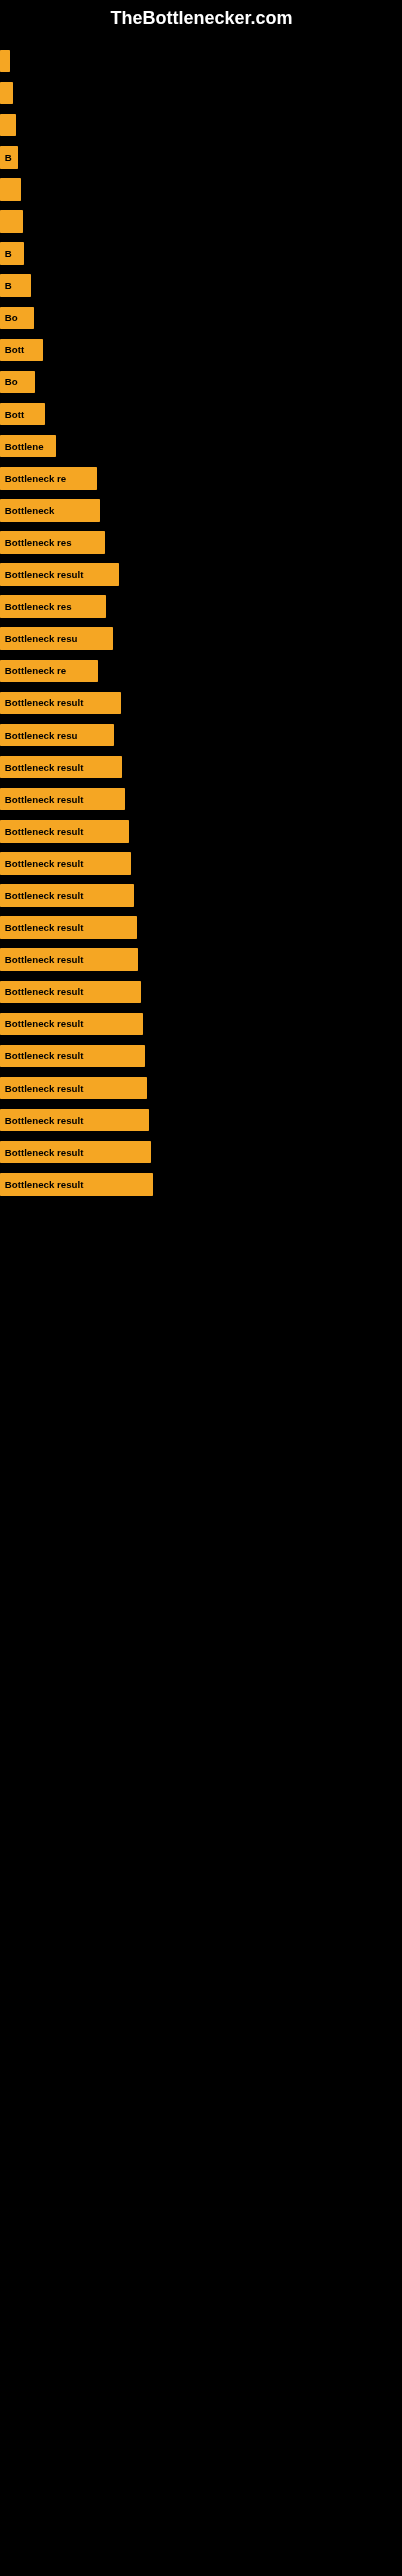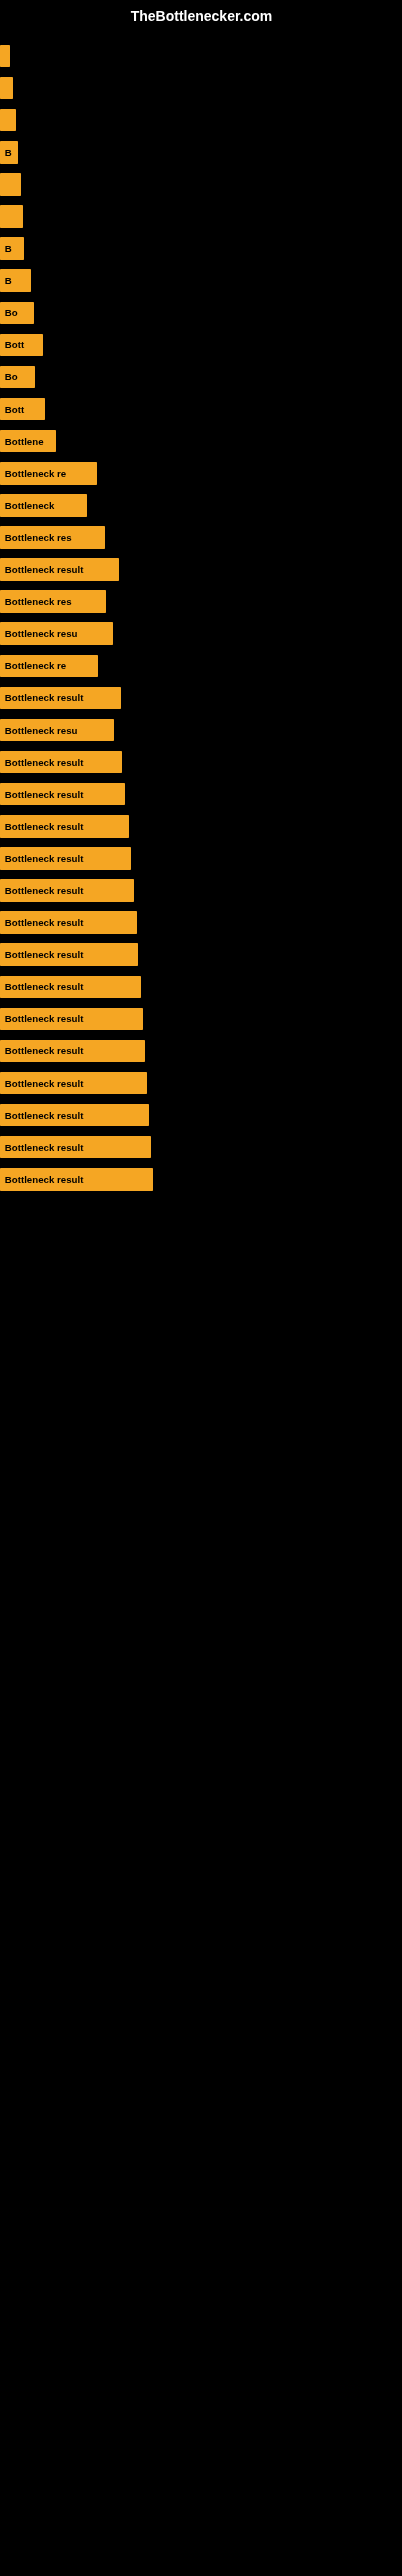--- a/index.html
+++ b/index.html
@@ -5,21 +5,21 @@
     * { margin: 0; padding: 0; box-sizing: border-box; }
     body {
       background-color: #000;
       width: 403px;
       min-height: 2576px;
       font-family: Arial, sans-serif;
       position: relative;
     }
     .site-title {
       color: #fff;
-      font-size: 14px;
+      font-size: 18px;
       text-align: center;
       padding: 8px 0 16px 0;
       font-weight: bold;
     }
     .bar-container {
       display: flex;
       align-items: center;
       margin-bottom: 0px;
       padding: 4.8px 0;
     }
@@ -109,21 +109,21 @@
       <div class="bar" style="width: 56px;">
         <span>Bottlene</span>
       </div>
     </div>
     <div class="bar-container">
       <div class="bar" style="width: 97px;">
         <span>Bottleneck re</span>
       </div>
     </div>
     <div class="bar-container">
-      <div class="bar" style="width: 87px;">
+      <div class="bar" style="width: 100px;">
         <span>Bottleneck</span>
       </div>
     </div>
     <div class="bar-container">
       <div class="bar" style="width: 105px;">
         <span>Bottleneck res</span>
       </div>
     </div>
     <div class="bar-container">
       <div class="bar" style="width: 119px;">

